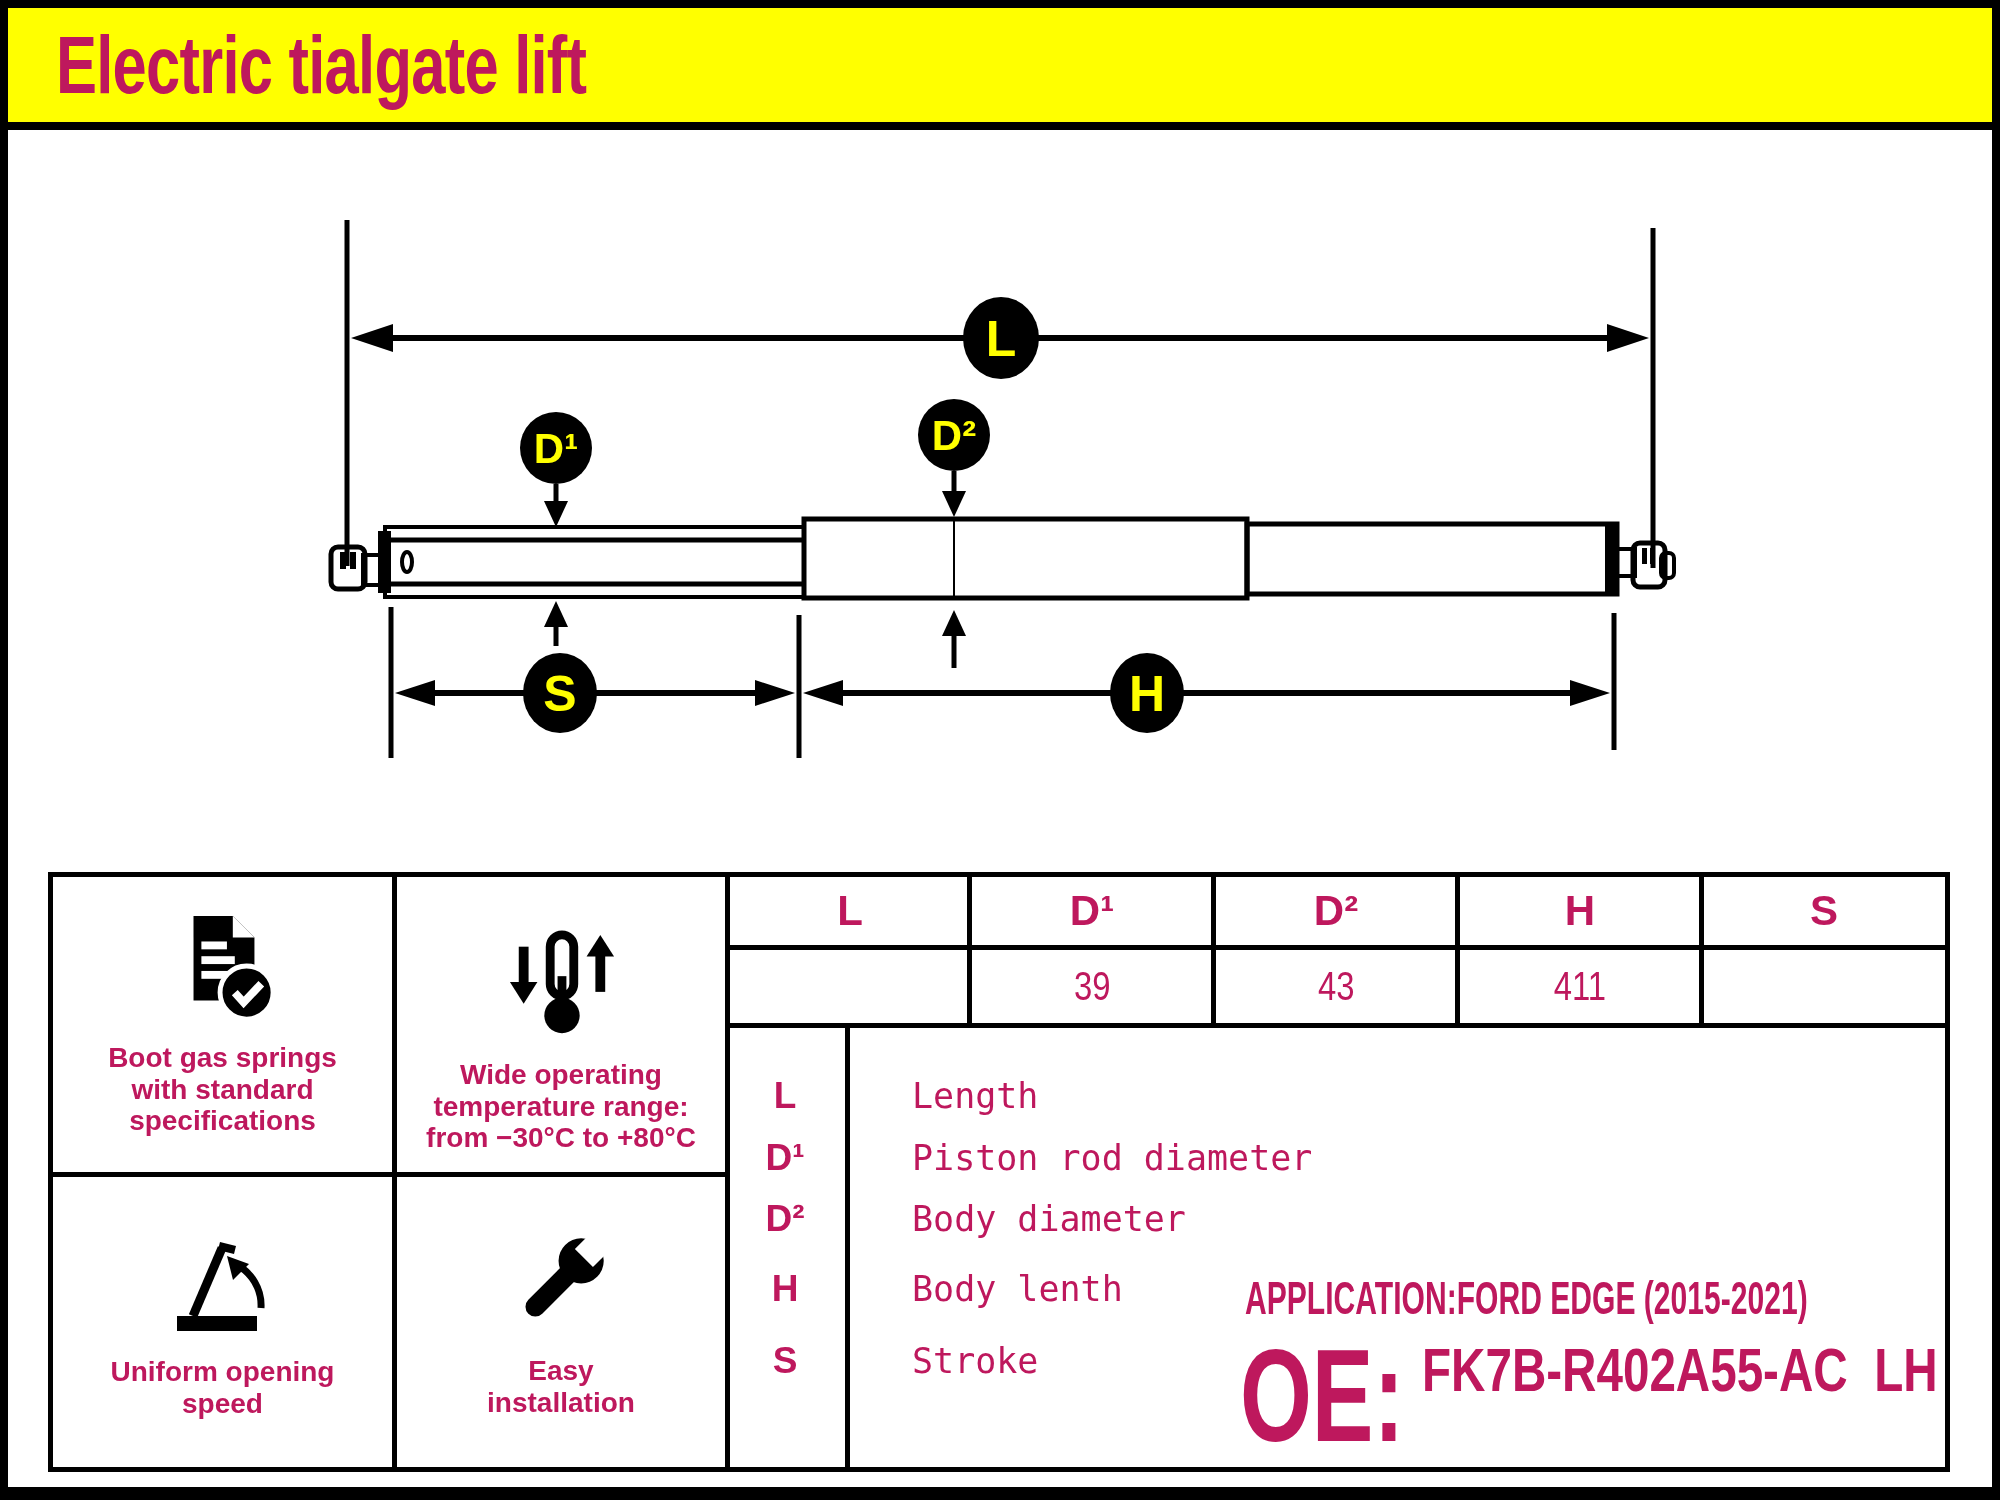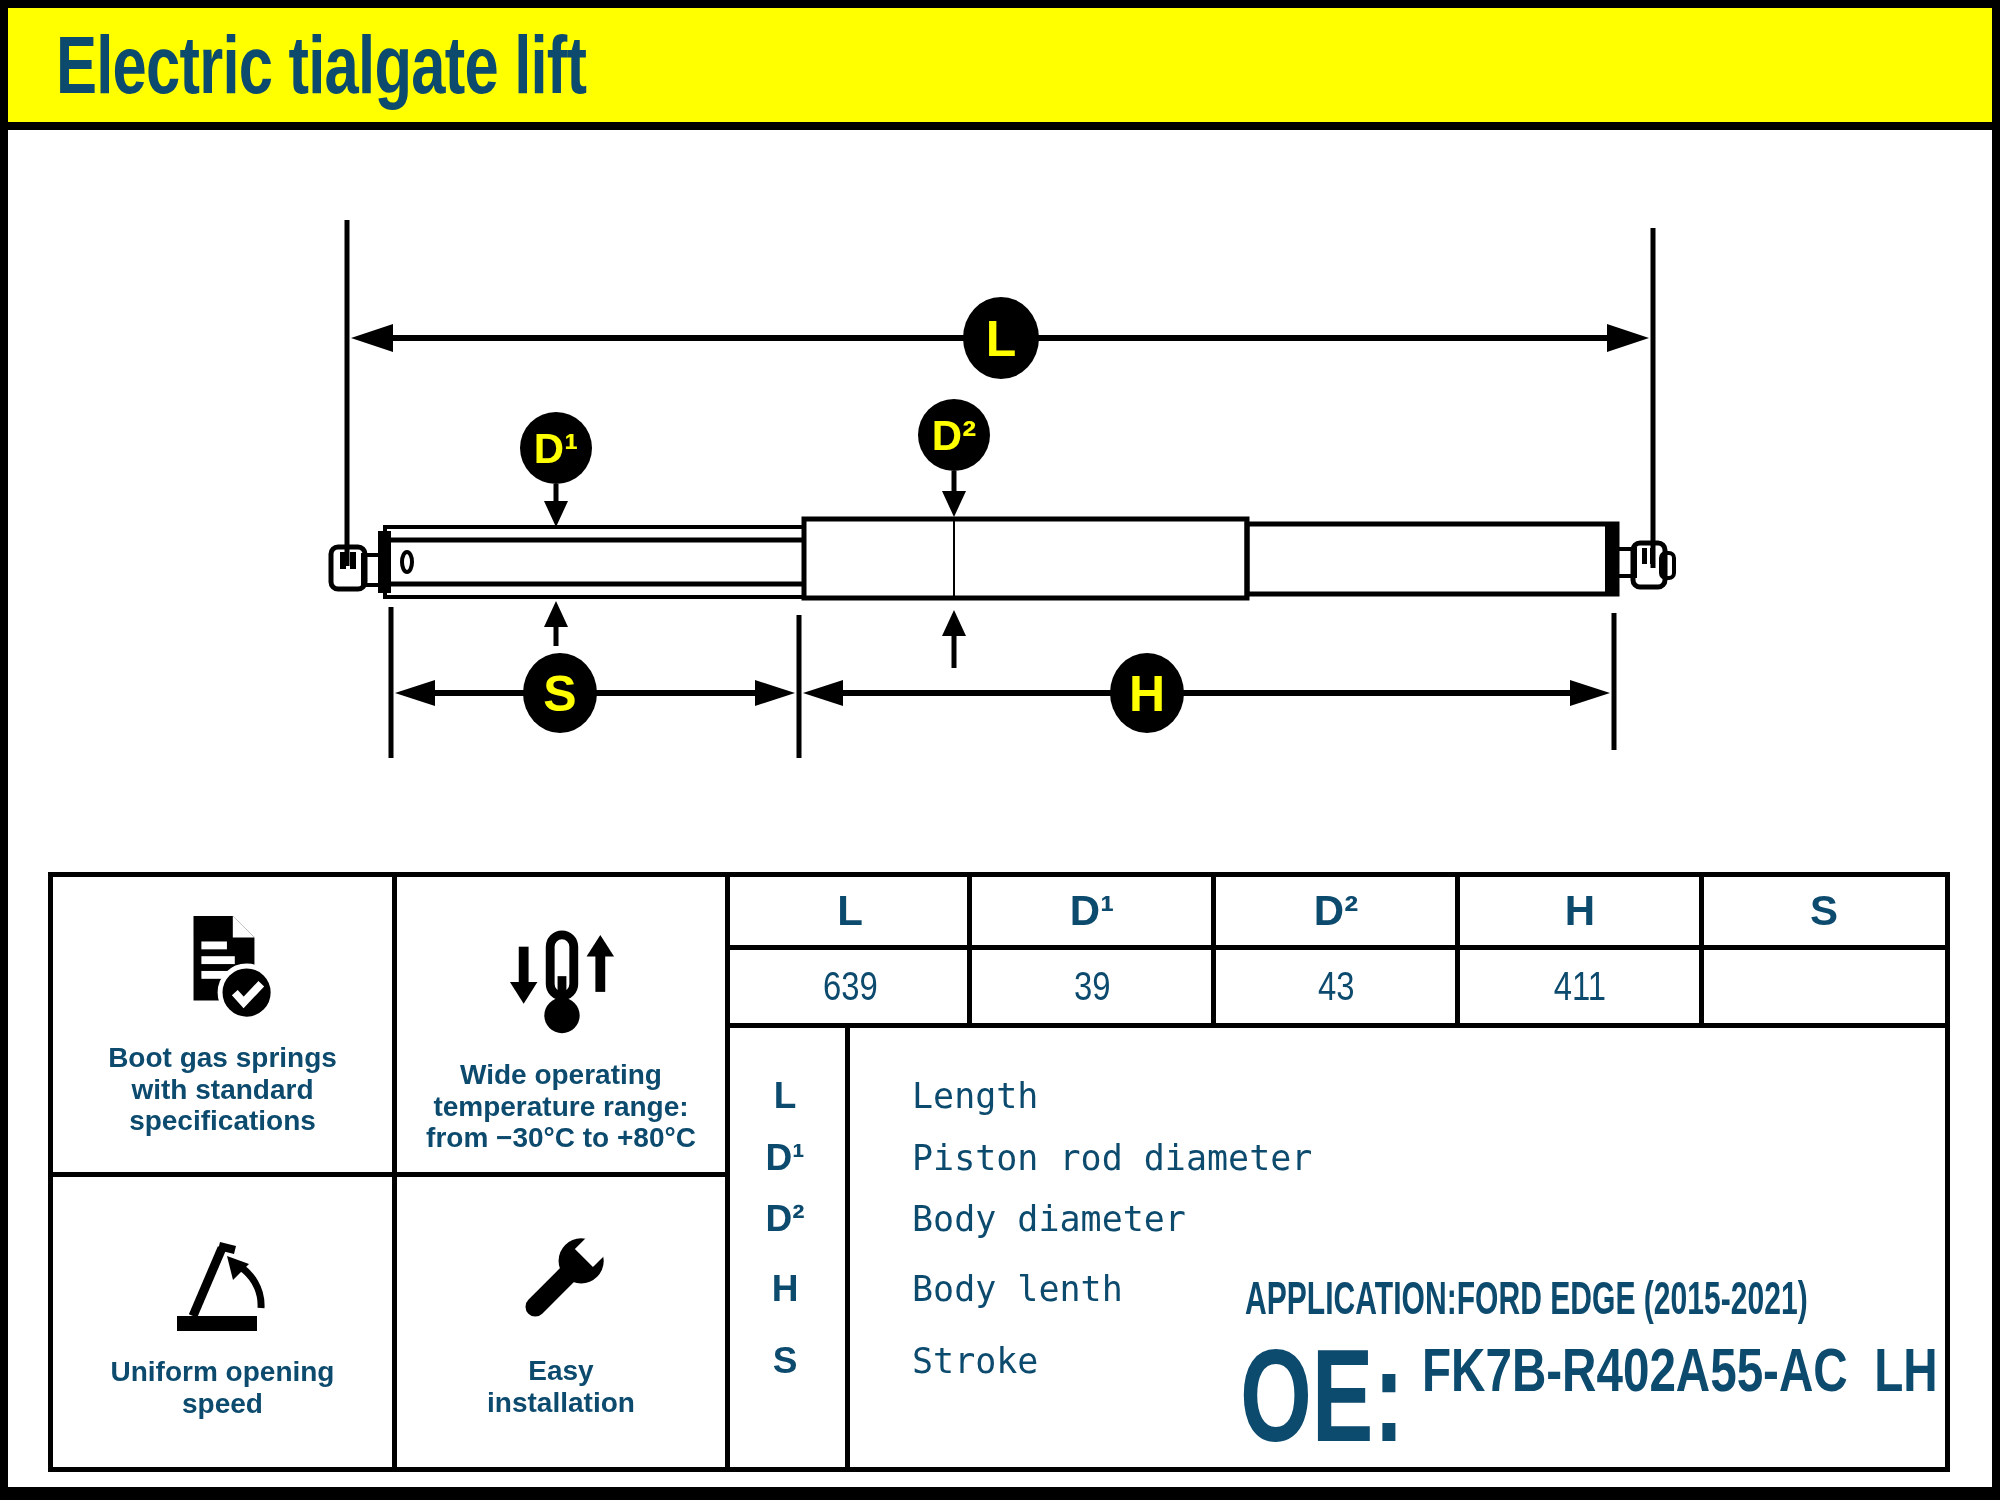--- a/index.html
+++ b/index.html
@@ -1,18 +1,18 @@
 <!DOCTYPE html>
 <html><head>
 <meta charset="utf-8">
 <style>
   html,body{margin:0;padding:0;background:#fff;}
   #page{
     position:relative;width:2000px;height:1500px;background:#fff;
-    font-family:"Liberation Sans",sans-serif;color:#0c4a6e;overflow:hidden;
+    font-family:"Liberation Sans",sans-serif;color:#be185d;overflow:hidden;
     border-left:8px solid #000;border-right:8px solid #000;border-top:8px solid #000;border-bottom:13px solid #000;
     box-sizing:border-box;
   }
   .title-band{
     position:absolute;left:0;top:0;width:1984px;height:114px;
     border-bottom:8px solid #000;display:flex;align-items:center;
   }
   .title{
     font-size:82px;font-weight:bold;letter-spacing:-1px;
     transform:scaleX(0.75);transform-origin:left center;
@@ -155,23 +155,20 @@
   <div class="gridline" style="left:717px;top:937px;width:1225px;height:5px;"></div>
   <div class="gridline" style="left:717px;top:1015px;width:1225px;height:5px;"></div>
   <div class="gridline" style="left:837px;top:1020px;width:5px;height:444px;"></div>
 
   <div class="cellflex hcell" style="left:722px;top:869px;width:240px;height:68px;">L</div>
   <div class="cellflex hcell" style="left:964px;top:869px;width:240px;height:68px;">D¹</div>
   <div class="cellflex hcell" style="left:1208px;top:869px;width:240px;height:68px;">D²</div>
   <div class="cellflex hcell" style="left:1452px;top:869px;width:240px;height:68px;">H</div>
   <div class="cellflex hcell" style="left:1696px;top:869px;width:240px;height:68px;">S</div>
 
-  <div class="cellflex vcell" style="left:722px;top:942px;width:240px;height:73px;">
-      <span>639</span>
-    </div>
   <div class="cellflex vcell" style="left:964px;top:942px;width:240px;height:73px;">
       <span>39</span>
     </div>
   <div class="cellflex vcell" style="left:1208px;top:942px;width:240px;height:73px;">
       <span>43</span>
     </div>
   <div class="cellflex vcell" style="left:1452px;top:942px;width:240px;height:73px;">
       <span>411</span>
     </div>
 

